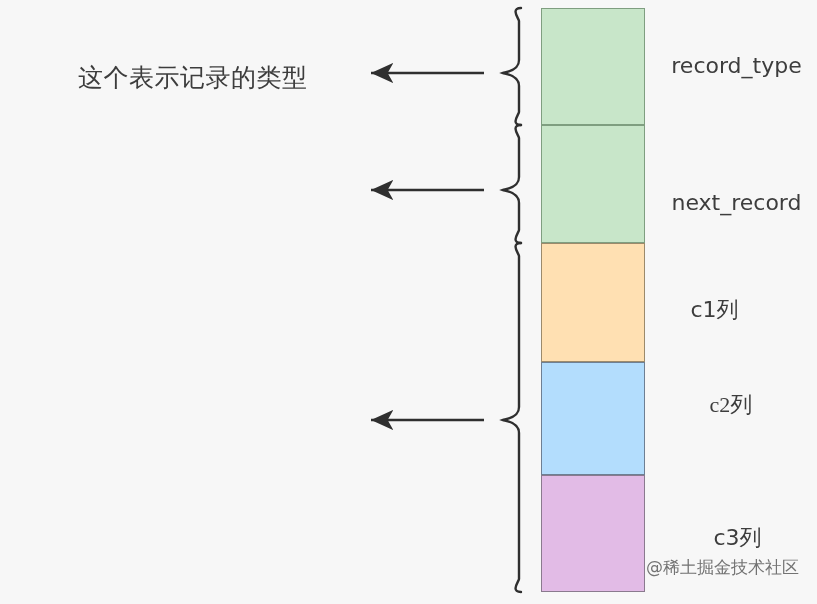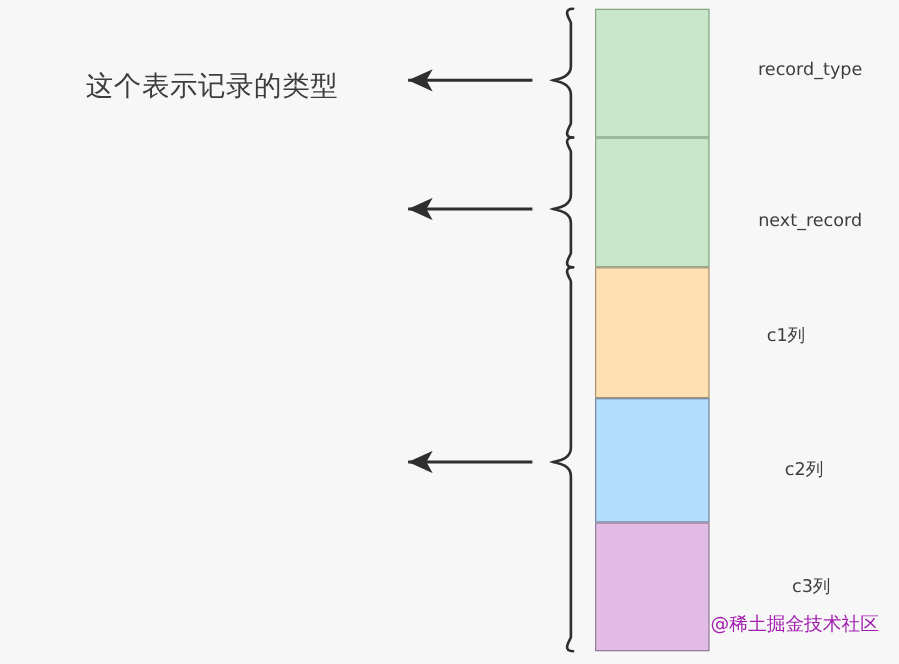--- a/index.html
+++ b/index.html
@@ -35,21 +35,21 @@
     position: absolute;
     color: #3d3d3d;
     font-size: 25px;
     letter-spacing: 0.5px;
     white-space: nowrap;
     font-family: "DejaVu Sans", "Liberation Sans", sans-serif;
   }
   .field-label {
     position: absolute;
     color: #3d3d3d;
-    font-size: 16px;
+    font-size: 22px;
     white-space: nowrap;
     text-align: center;
     font-family: "DejaVu Sans", "Liberation Sans", sans-serif;
   }
   .watermark {
     position: absolute;
     color: #b9b9c4;
     font-size: 17px;
     white-space: nowrap;
     font-family: "DejaVu Sans", "Liberation Sans", sans-serif;
@@ -62,36 +62,36 @@
 
   <div class="block" id="block-0" style="left: 541px; top: 8px; width: 104px; height: 117px; background: rgb(200, 230, 201); border-color: rgb(127, 158, 128);"></div>
   <div class="block" id="block-1" style="left: 541px; top: 125px; width: 104px; height: 118px; background: rgb(200, 230, 201); border-color: rgb(127, 158, 128);"></div>
   <div class="block" id="block-2" style="left: 541px; top: 243px; width: 104px; height: 119px; background: rgb(255, 224, 178); border-color: rgb(156, 138, 107);"></div>
   <div class="block" id="block-3" style="left: 541px; top: 362px; width: 104px; height: 113px; background: rgb(179, 221, 253); border-color: rgb(110, 127, 147);"></div>
   <div class="block" id="block-4" style="left: 541px; top: 475px; width: 104px; height: 117px; background: rgb(226, 187, 230); border-color: rgb(138, 122, 142);"></div>
 
   <div class="field-label" id="flabel-0" style="left: 656px; top: 53px; width: 161px;">record_type</div>
   <div class="field-label" id="flabel-1" style="left: 656px; top: 171px; width: 161px; margin-top: 19px;">next_record</div>
   <div class="field-label" id="flabel-2" style="left: 645px; top: 295px; width: 139px;">c1列</div>
-  <div class="field-label" id="flabel-3" style="left: 645px; top: 417px; width: 172px;">c2列</div>
+  <div class="field-label" id="flabel-3" style="left: 645px; top: 390px; width: 172px; font-family: Liberation Serif, serif;">c2列</div>
   <div class="field-label" id="flabel-4" style="left: 645px; top: 523px; width: 185px;">c3列</div>
 
   <svg class="svg-layer" id="annotation-svg" viewBox="0 0 817 604" xmlns="http://www.w3.org/2000/svg">
     <defs>
       <marker id="arrowhead" markerWidth="9" markerHeight="8" refX="8.6" refY="4" orient="auto" markerUnits="strokeWidth">
         <path d="M8.6,4 L0,0.1 L2.2,4 L0,7.9 Z" fill="#2f2f2f"></path>
       </marker>
     </defs>
     <g id="svg-content">
         <path d="M 521 8 C 510 8 519 19 519 21 L 519 60 C 519 71 506 72 503 73 C 506 74 519 75 519 86 L 519 112 C 519 114 510 125 521 125" fill="none" stroke="#2f2f2f" stroke-width="2.4" stroke-linecap="round"></path>
         <line x1="484" y1="73" x2="371" y2="73" stroke="#2f2f2f" stroke-width="2.6" marker-end="url(#arrowhead)"></line>
         <path d="M 521 125 C 510 125 519 136 519 138 L 519 177 C 519 188 506 189 503 190 C 506 191 519 192 519 203 L 519 230 C 519 232 510 243 521 243" fill="none" stroke="#2f2f2f" stroke-width="2.4" stroke-linecap="round"></path>
         <line x1="484" y1="190" x2="371" y2="190" stroke="#2f2f2f" stroke-width="2.6" marker-end="url(#arrowhead)"></line>
         <path d="M 521 243 C 510 243 519 254 519 256 L 519 407 C 519 418 506 419 503 420 C 506 421 519 422 519 433 L 519 579 C 519 581 510 592 521 592" fill="none" stroke="#2f2f2f" stroke-width="2.4" stroke-linecap="round"></path>
         <line x1="484" y1="420" x2="371" y2="420" stroke="#2f2f2f" stroke-width="2.6" marker-end="url(#arrowhead)"></line>
       </g>
   </svg>
 
   <div class="desc-label" id="dlabel-0" style="left: 78px; top: 61px;">这个表示记录的类型</div>
 
-  <div class="watermark" id="watermark" style="left: 646px; top: 556px; color: #a21caf;">@稀土掘金技术社区</div>
+  <div class="watermark" id="watermark" style="left: 646px; top: 556px; color: #737373;">@稀土掘金技术社区</div>
 
 </div>
 
 </body></html>

